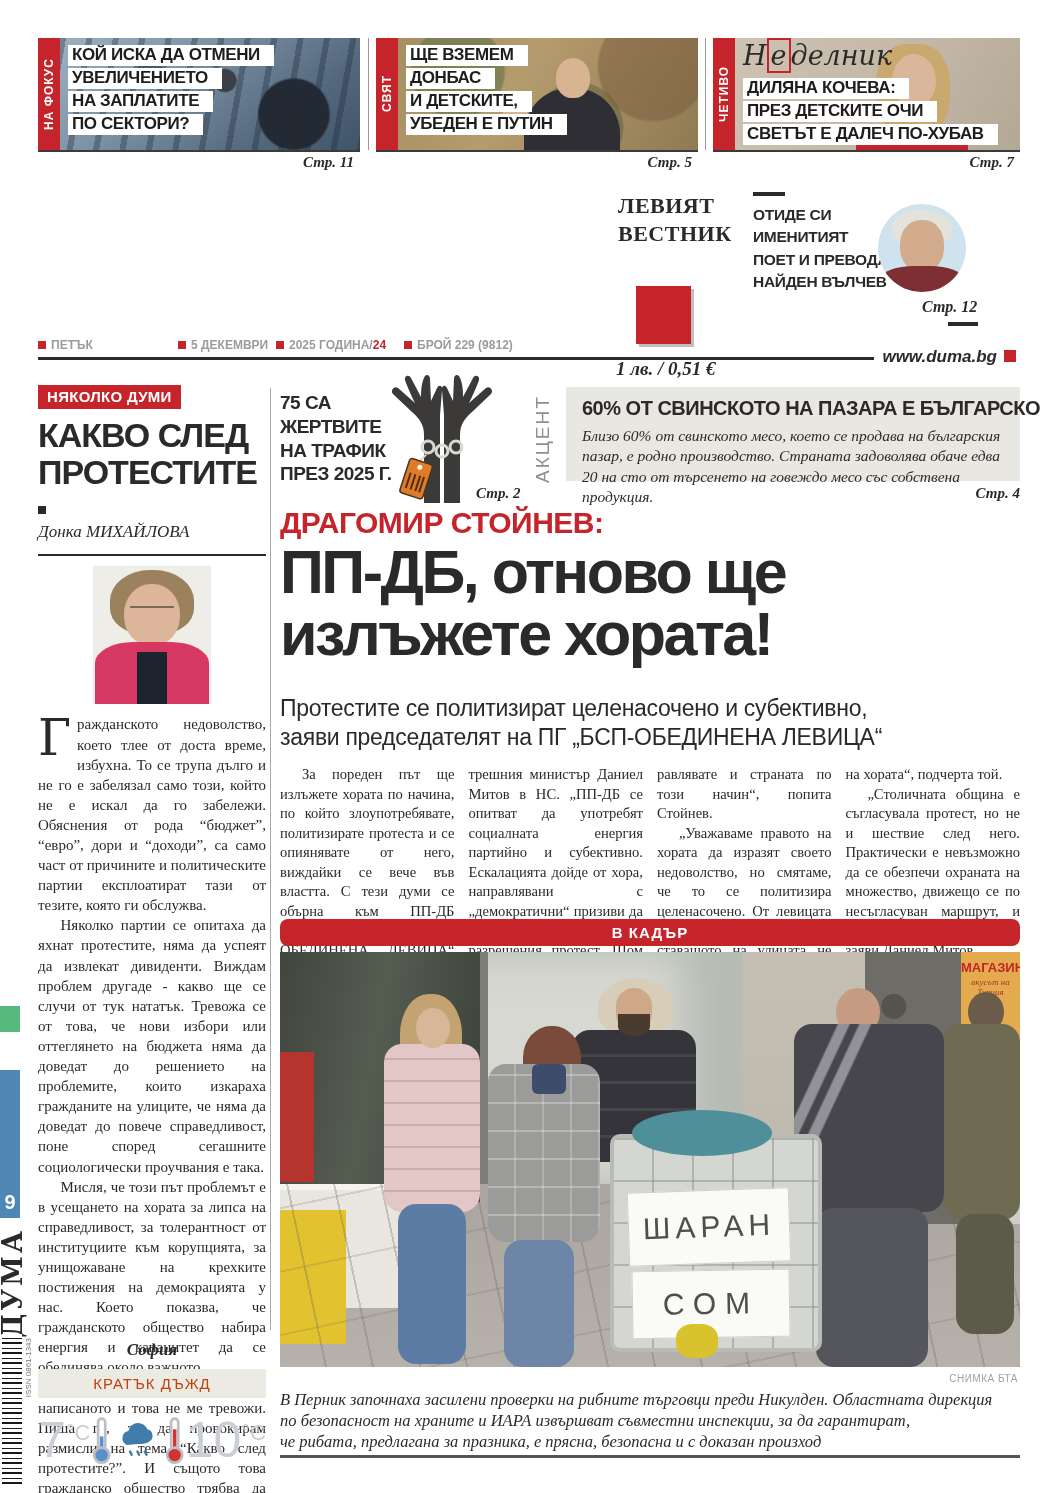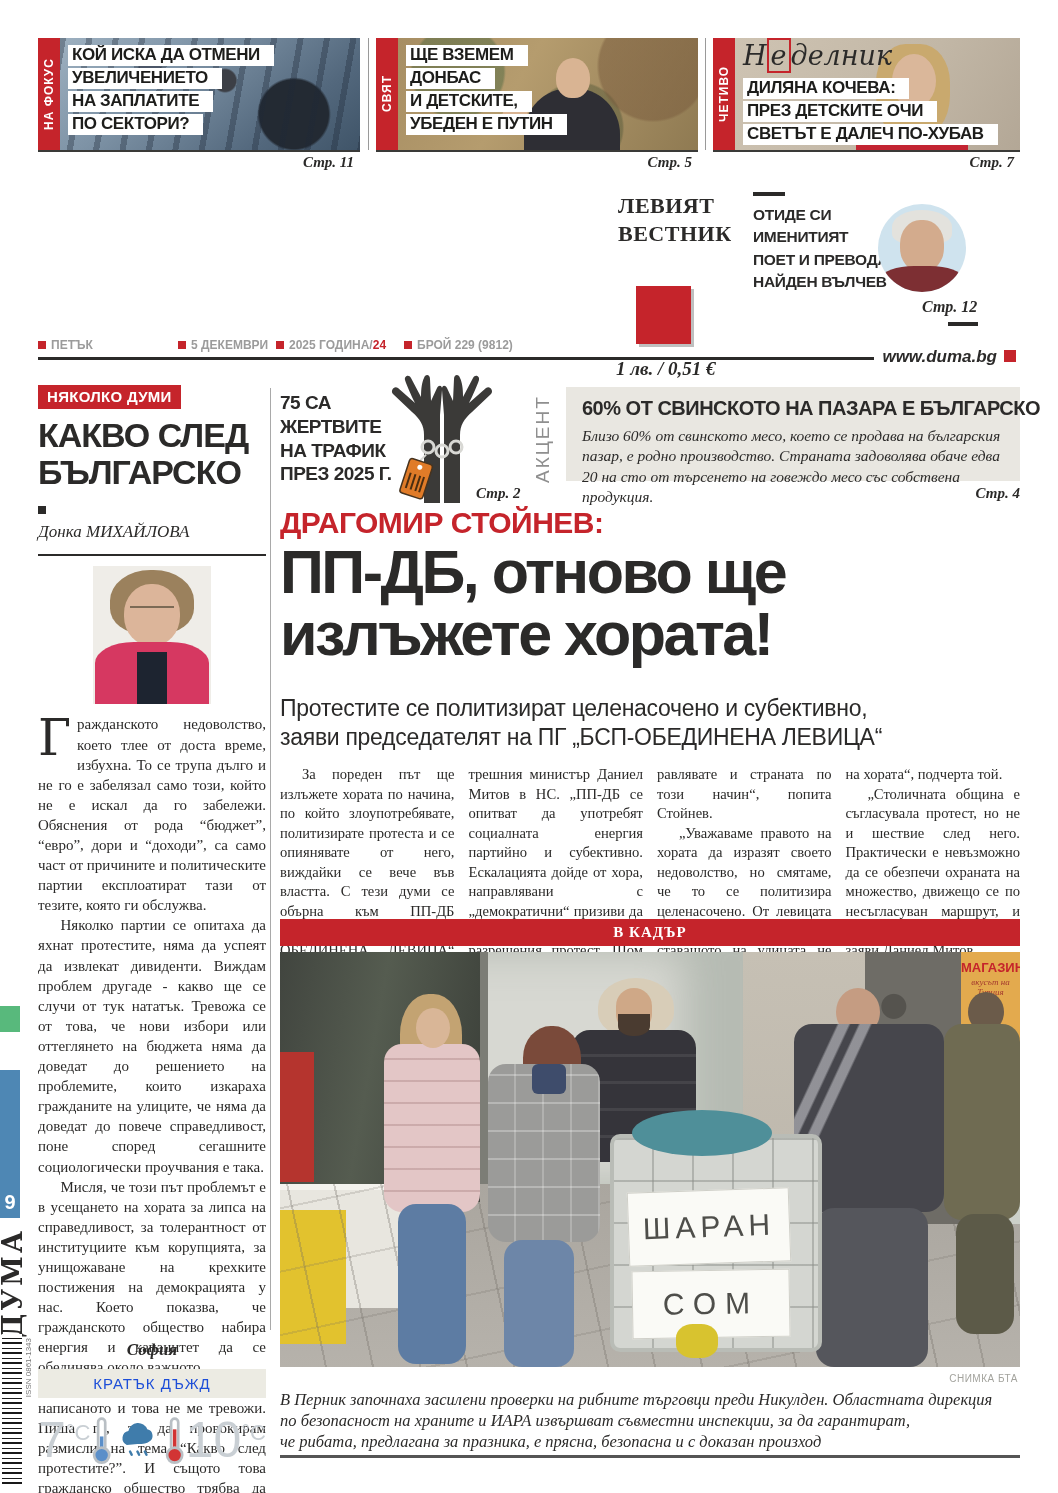--- a/index.html
+++ b/index.html
@@ -86,21 +86,21 @@
   .op-jacket{position:absolute;left:2px;top:76px;width:114px;height:62px;background:#d63861;border-radius:34% 34% 0 0;}
   .op-shirt{position:absolute;left:44px;top:86px;width:30px;height:52px;background:#1d2430;}
   .op-body{font-size:15px;line-height:1.34;text-align:justify;}
   .op-body p{margin:0;text-indent:1.5em;}
   .op-body p.first{text-indent:0;}
   .dropcap{float:left;font-size:50px;line-height:.8;padding:4px 6px 0 0;font-family:"DejaVu Serif",serif;}
 
   
   .weather{position:absolute;left:38px;top:1340px;width:228px;text-align:center;}
   .w-city{font-style:italic;font-weight:bold;font-size:17px;}
-  .w-bar{background:#ecebe3;color:#1d4ed8;font-family:"Liberation Sans",sans-serif;font-size:15px;
+  .w-bar{background:#ecebe3;color:#c2410c;font-family:"Liberation Sans",sans-serif;font-size:15px;
          letter-spacing:1px;padding:6px 0;margin:9px 0 14px;}
   .w-row{display:flex;align-items:center;justify-content:space-between;}
   .w-temp{font-family:"Liberation Sans",sans-serif;font-size:50px;color:#c9cfd4;line-height:1;}
   .w-deg{font-size:22px;vertical-align:top;line-height:1.6;}
 
   
   .edge-green{position:absolute;left:0;top:1006px;width:20px;height:26px;background:#58b97c;}
   .edge-blue{position:absolute;left:0;top:1070px;width:20px;height:148px;background:#4e87b4;
              display:flex;align-items:flex-end;justify-content:center;color:#fff;
              font-family:"Liberation Sans",sans-serif;font-weight:bold;font-size:20px;padding-bottom:4px;box-sizing:border-box;}
@@ -133,22 +133,22 @@
                font-size:61px;line-height:1.02;letter-spacing:-2.5px;color:#2b2a29;white-space:pre-line;}
   .ma-subhead{position:absolute;left:0;top:309px;font-family:"Liberation Sans",sans-serif;font-weight:500;
               font-size:23px;line-height:1.25;letter-spacing:-0.3px;white-space:pre-line;}
   .ma-cols{position:absolute;left:0;top:380px;width:740px;display:flex;gap:14px;}
   .ma-col{flex:1;font-size:14.6px;line-height:1.34;text-align:justify;}
   .ma-col p{margin:0;}
   .ma-col p.ind{text-indent:1.5em;}
   .ma-page{text-align:right;font-style:italic;font-weight:bold;font-size:15px;margin-top:2px;}
 
   .kadr-bar{position:absolute;left:0;top:534px;width:740px;height:27px;background:#c5242b;color:#fff;
-            font-family:Liberation Serif, serif;font-weight:bold;font-size:15px;letter-spacing:1px;
-            display:flex;align-items:center;justify-content:center;}
+            font-family:Liberation Sans, sans-serif;font-weight:bold;font-size:15px;letter-spacing:1px;
+            display:flex;align-items:center;justify-content:center;border-radius:8px;}
   
   .photo{position:absolute;left:0;top:567px;width:740px;height:415px;overflow:hidden;
          background:linear-gradient(#c6c0b4 0%,#beb8ad 55%,#aaa69f 56%,#b6b2ab 100%);}
   .photo:after{content:"";position:absolute;left:0;right:0;top:56%;bottom:0;
          background:repeating-linear-gradient(78deg,transparent 0 44px,rgba(110,105,98,.3) 44px 46px),
                     repeating-linear-gradient(-12deg,transparent 0 60px,rgba(110,105,98,.2) 60px 62px);}
   .ph-store{position:absolute;left:0;top:0;width:200px;height:250px;
             background:linear-gradient(100deg,#41453f 0%,#555c50 45%,#3a3e38 100%);}
   .ph-window{position:absolute;left:200px;top:0;width:255px;height:232px;background:#d7d8d2;
              border-left:8px solid #7c7d76;box-shadow:inset -60px 0 40px rgba(150,160,150,.5);}
@@ -279,21 +279,21 @@
   </div>
   <div class="price">1 лв. / 0,51 €</div>
   <div class="rule-main"></div>
   <div class="site"><span>www.duma.bg</span><span class="dl-sq"></span></div>
 
   <div class="col-sep"></div>
 
   <div class="opinion">
     <span class="kicker-chip">НЯКОЛКО ДУМИ</span>
     <div class="op-title pre">КАКВО СЛЕД
-БЪЛГАРСКО</div>
+ПРОТЕСТИТЕ</div>
     <div class="op-bullet"></div>
     <div class="op-author">Донка МИХАЙЛОВА</div>
     <div class="op-rule"></div>
     <div class="op-photo">
       <div class="op-hair"></div>
       <div class="op-face"></div>
       <div class="op-glasses"></div>
       <div class="op-jacket"></div>
       <div class="op-shirt"></div>
     </div>

